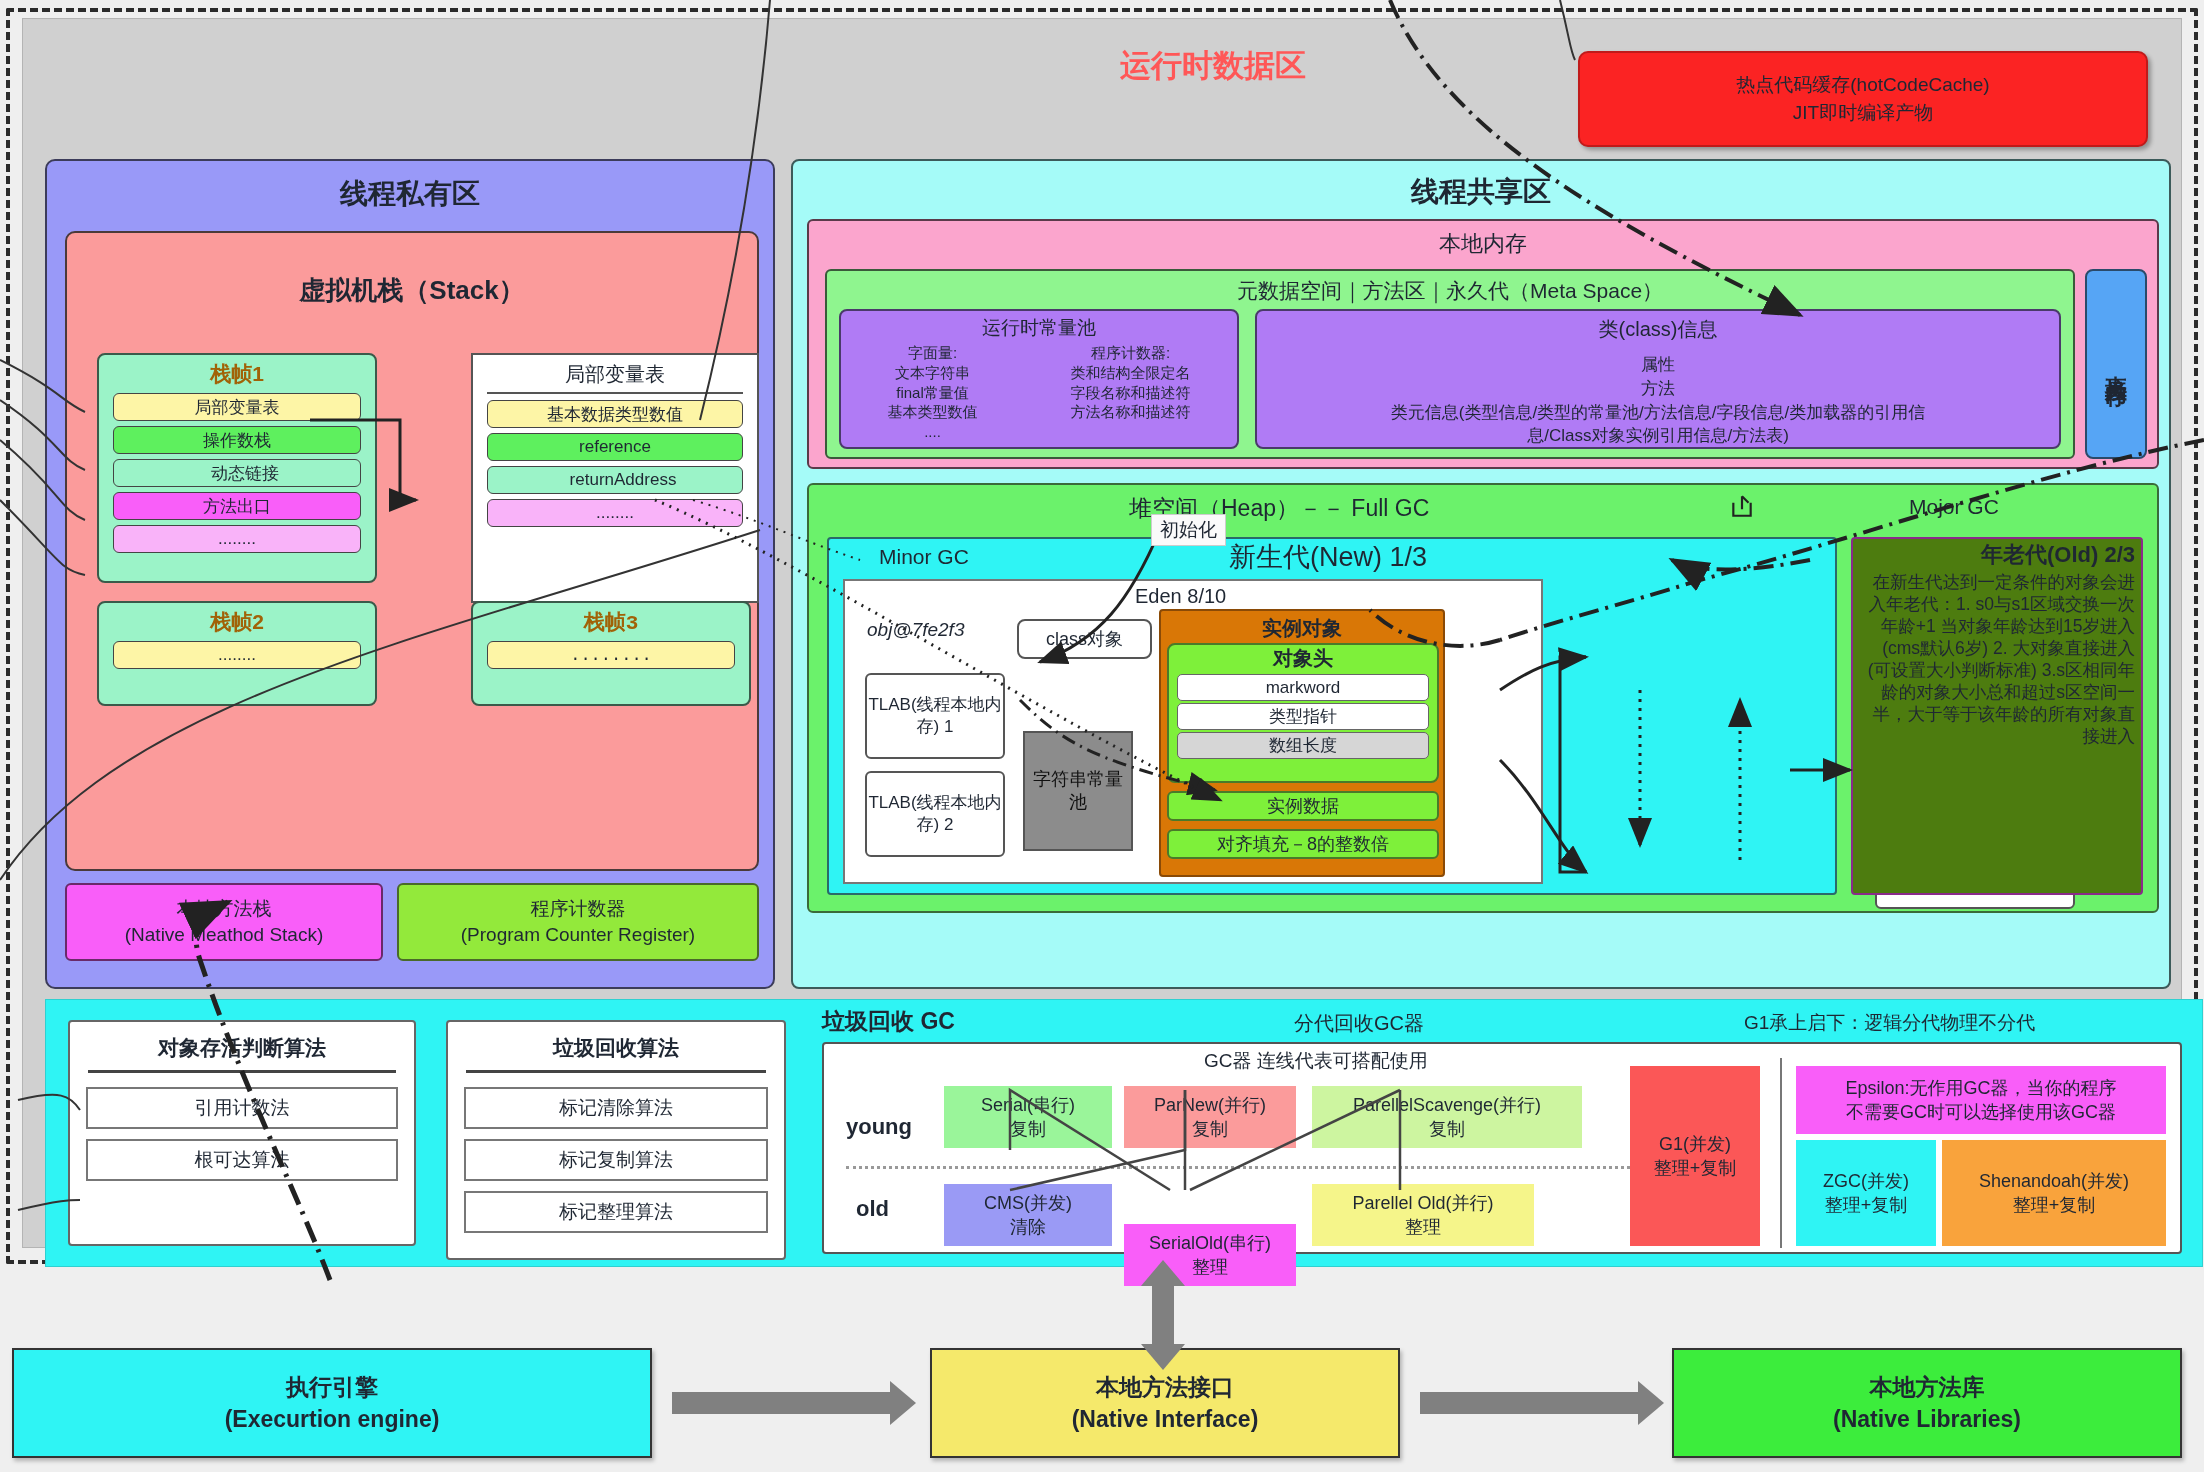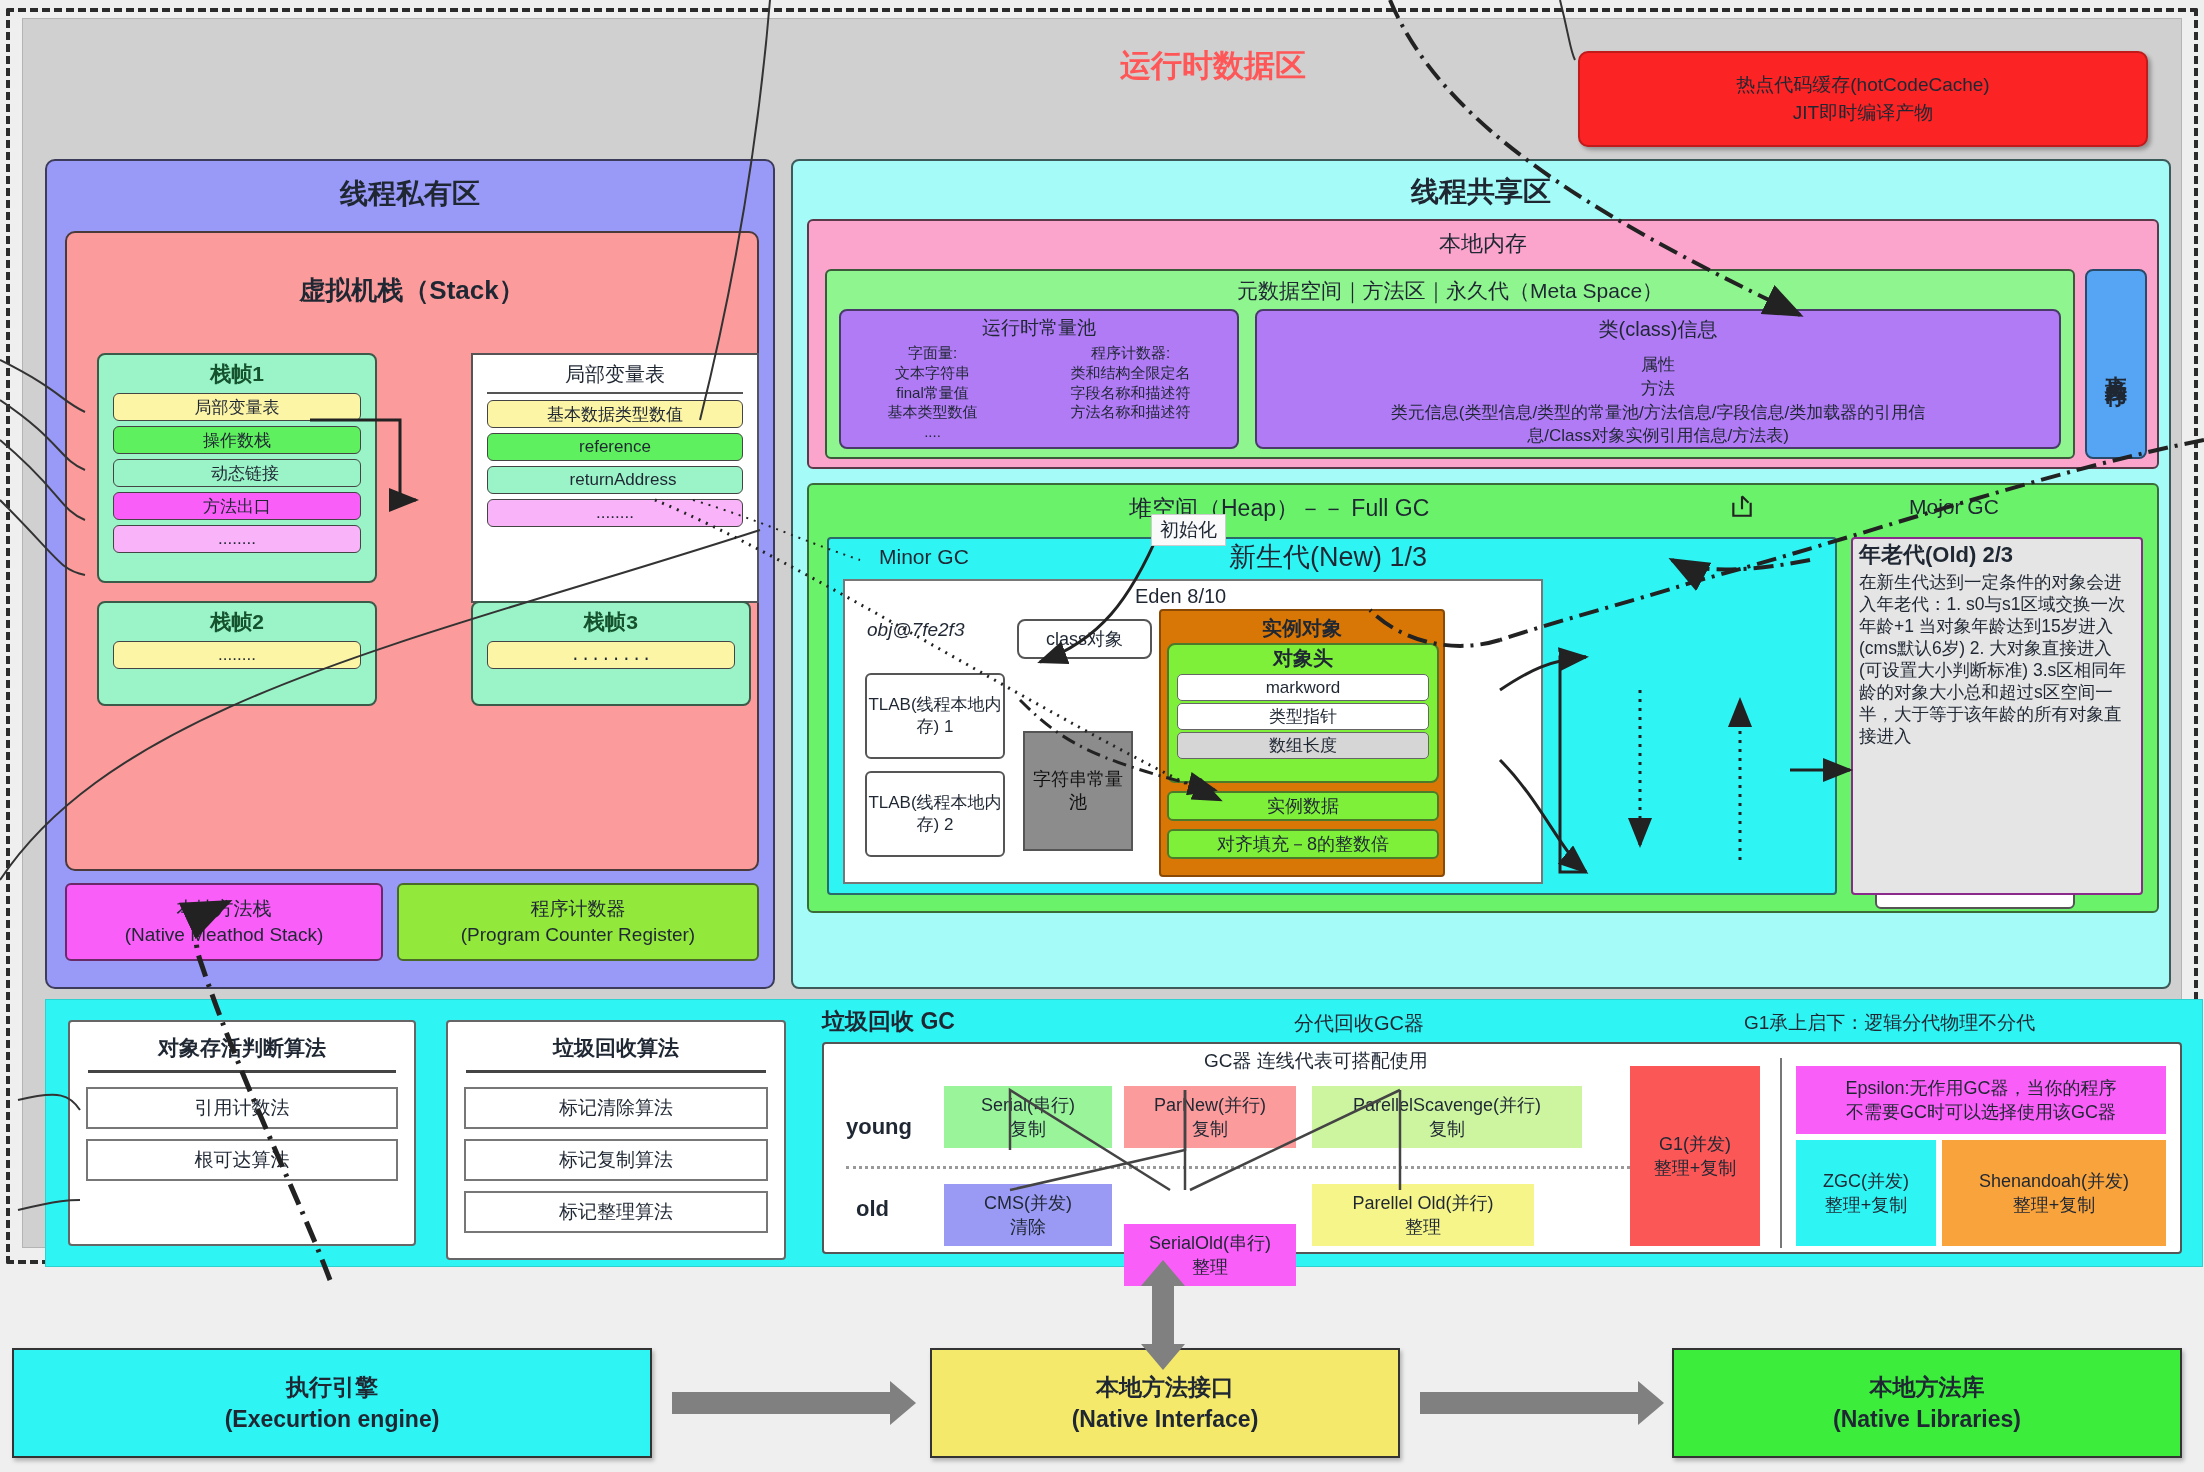--- a/index.html
+++ b/index.html
@@ -41,21 +41,21 @@
   }
   #vm-stack{
     position:absolute; left:18px; top:70px; width:694px; height:640px;
     background:#fb9b9b; border:2px solid #4a3a3a; border-radius:10px;
   }
   #vm-stack > .sec-title{ text-align:center; font-size:26px; font-weight:bold; padding-top:40px;}
   #frame1{
     position:absolute; left:30px; top:120px; width:280px; height:230px;
     background:#9bf3c8; border:2px solid #3a5a4a; border-radius:8px;
   }
-  .frame-title{ text-align:center; font-weight:bold; font-size:21px; color:#14532d; padding-top:5px;}
+  .frame-title{ text-align:center; font-weight:bold; font-size:21px; color:#a16207; padding-top:5px;}
   .slot{
     margin:5px 14px; height:28px; border:1.6px solid #444; border-radius:6px;
     display:flex; align-items:center; justify-content:center; font-size:17px;
   }
   .s-yellow{ background:#fdf5a6;} .s-green{ background:#5ef05e;}
   .s-mint{ background:#9bf3c8;padding-left:16px;} .s-magenta{ background:#f95ef9;}
   .s-pink{ background:#f9b3f9;}
   #lvt-box{
     position:absolute; left:404px; top:120px; width:288px; height:250px;
     background:#fff; border:2px solid #555;
@@ -183,22 +183,22 @@
     display:flex; flex-direction:column; align-items:center; justify-content:center;
     font-size:19px; line-height:1.3;
   }
   #survivor0{ top:100px; } #survivor1{ top:278px; }
   #swap-note{
     position:absolute; left:1040px; top:200px; width:212px;
     text-align:center; font-size:19px; font-weight:bold; line-height:1.35;
   }
   #old-gen{
     position:absolute; left:1042px; top:52px; width:292px; height:358px;
-    background:#e5e5e5; border:2px solid #8a2a8a; border-radius:4px;
-    text-align:left; font-size:17.5px; line-height:1.26; padding:2px 6px;
+    background:#4d7c0f; border:2px solid #8a2a8a; border-radius:4px;
+    text-align:right; font-size:17.5px; line-height:1.26; padding:2px 6px;
   }
   #old-gen .og-title{ font-size:22px; font-weight:bold; padding-bottom:2px; }
   
   #gc-band{
     position:absolute; left:22px; top:980px; width:2158px; height:268px;
     background:#2ff4f4; border:1px solid #2fd0d0;
   }
   .algo-card{
     position:absolute; top:20px; background:#fff; border:2px solid #666; border-radius:4px;
   }

